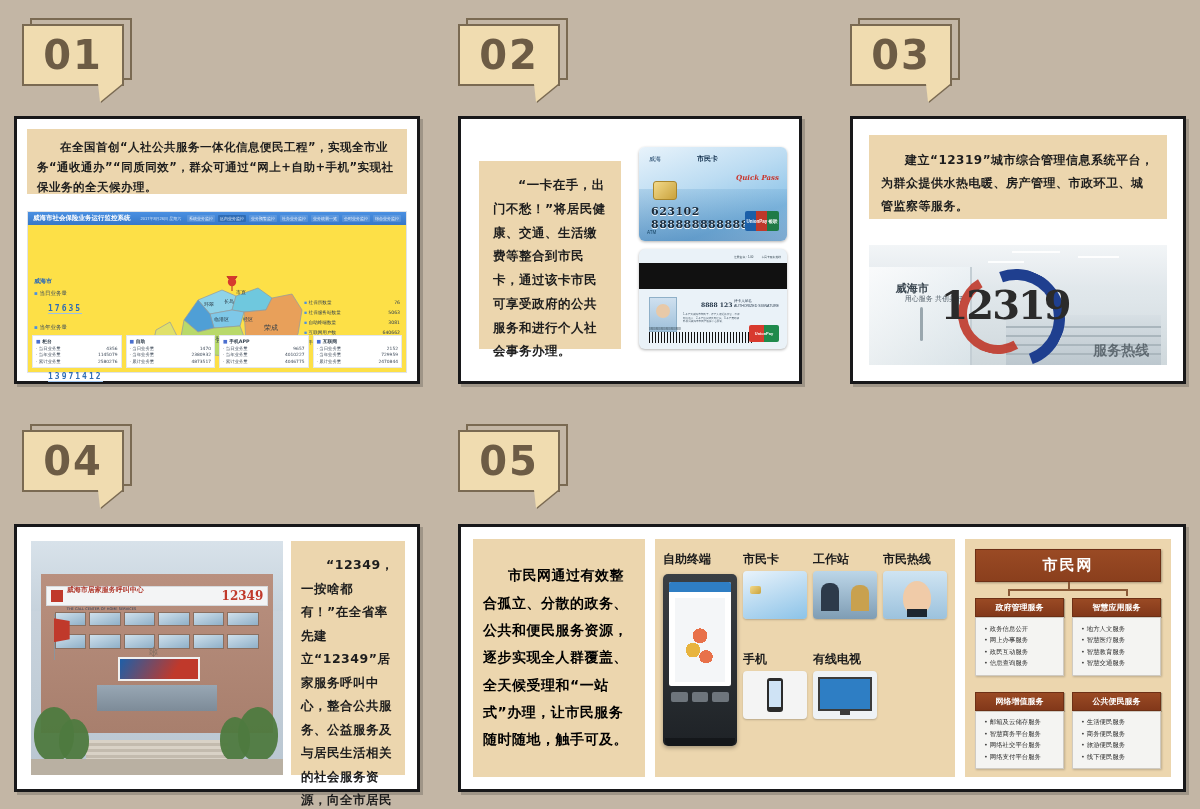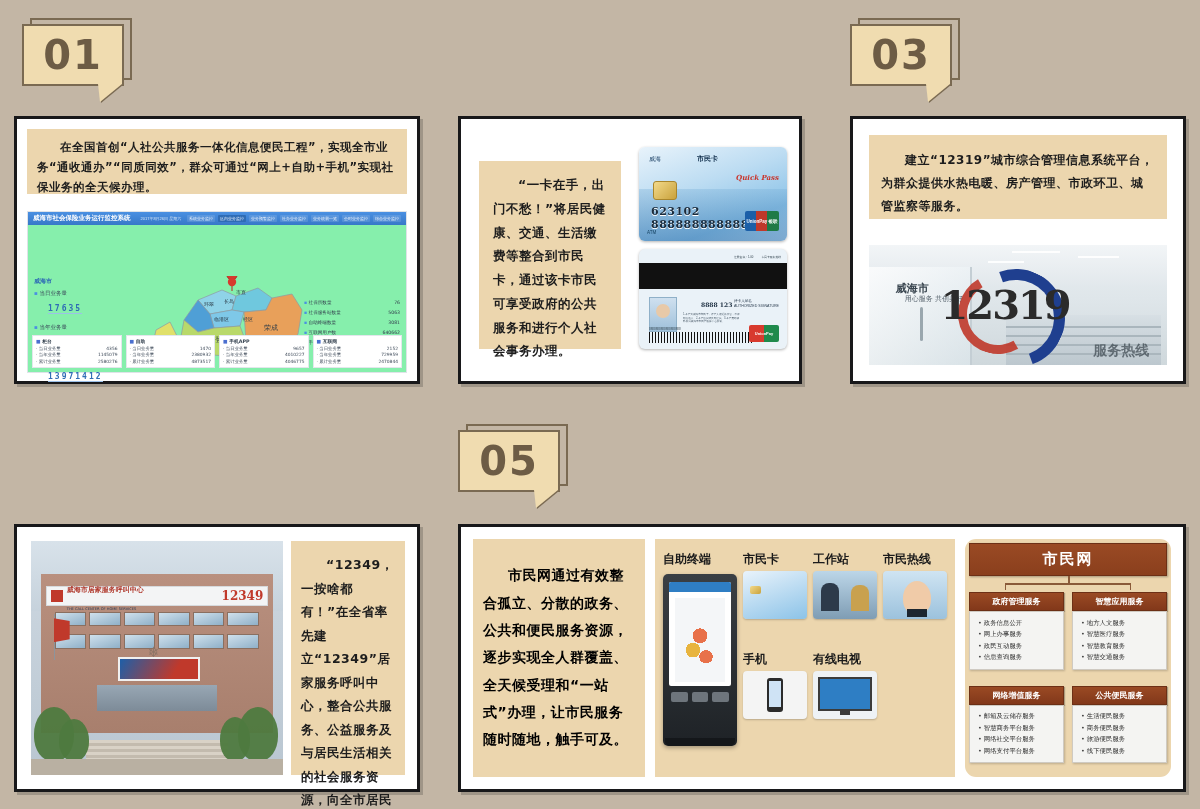--- a/index.html
+++ b/index.html
@@ -43,21 +43,21 @@
   .pad{position:absolute;left:0;top:0;right:0;bottom:0;padding:10px;box-sizing:border-box;}
 
   
   .tan{background:#ecd6ae;color:#1d1d1d;}
   .body-cn{
     font-family:"DejaVu Sans",sans-serif;
     font-weight:bold;line-height:1.75;letter-spacing:.5px;
   }
 
   
-  .dash{position:absolute;left:10px;top:92px;right:10px;bottom:8px;background:#86efac;border:1px solid #dfe3e8;}
+  .dash{position:absolute;left:10px;top:92px;right:10px;bottom:8px;background:#fde047;border:1px solid #dfe3e8;}
   .dash-bar{height:13px;background:linear-gradient(#4a90e2,#3778c8);display:flex;align-items:center;padding:0 5px;}
   .dash-title{font-size:6.5px;color:#fff;font-weight:bold;font-family:"DejaVu Sans",sans-serif;white-space:nowrap;}
   .dash-meta{font-size:4px;color:#d8e7f8;margin-left:10px;white-space:nowrap;}
   .dash-navs{margin-left:auto;display:flex;gap:3px;}
   .dash-navs span{font-size:4px;color:#eaf2fc;background:rgba(255,255,255,.12);padding:1px 2px;border-radius:1px;white-space:nowrap;}
   .dash-navs span.on{background:#2f6cb5;}
   .dash-main{position:relative;height:97px;margin-top:47px;}
   .city-tag{position:absolute;left:6px;top:5px;font-size:6px;color:#2f6cb5;font-weight:bold;font-family:"DejaVu Sans",sans-serif;}
   .kpis{position:absolute;left:6px;top:18px;width:105px;}
   .kpi{margin-bottom:9px;}
@@ -142,21 +142,21 @@
   .tree{position:absolute;bottom:6%;width:40px;height:54px;border-radius:50% 50% 45% 45%;background:#4e7a3f;opacity:.95;}
   .flag{position:absolute;left:9%;top:33%;width:16px;height:24px;background:#c0392b;clip-path:polygon(0 0,100% 12%,100% 88%,0 100%);}
   .flagpole{position:absolute;left:9%;top:31%;width:1.5px;height:46px;background:#8d949b;}
   .lotus{position:absolute;left:46%;top:44%;font-size:14px;color:#8c7466;}
 
   
   .c5grid{position:absolute;left:12px;top:12px;right:12px;bottom:12px;display:flex;gap:10px;}
   .c5col{background:#ecd6ae;position:relative;}
   .c5text{width:172px;display:flex;align-items:center;justify-content:center;padding:10px;box-sizing:border-box;}
   .c5icons{width:300px;padding:12px 8px;box-sizing:border-box;}
-  .c5diagram{flex:1;padding:4px;box-sizing:border-box;border-radius:11px;}
+  .c5diagram{flex:1;padding:10px;box-sizing:border-box;}
   .icon-grid{display:grid;grid-template-columns:repeat(3,1fr) 74px;gap:4px 6px;align-items:start;}
   .ic{display:flex;flex-direction:column;}
   .ic .cap{font-size:12px;font-weight:bold;color:#1b1b1b;margin-bottom:3px;font-family:"DejaVu Sans",sans-serif;white-space:nowrap;}
   .ic .thumb{width:64px;height:48px;border-radius:4px;overflow:hidden;box-shadow:0 1px 2px rgba(0,0,0,.22);position:relative;}
   .th-card{background:linear-gradient(160deg,#e9f3fb,#8cc3e8);}
   .th-card:after{content:"";position:absolute;left:7px;top:15px;width:11px;height:8px;border-radius:2px;background:linear-gradient(135deg,#f2d98a,#c9a23c);}
   .th-desk{background:linear-gradient(180deg,#bcd6e8,#7f9db4);}
   .th-desk:before{content:"";position:absolute;left:8px;top:12px;width:18px;height:28px;border-radius:8px 8px 0 0;background:#2d3a4a;}
   .th-desk:after{content:"";position:absolute;right:8px;top:14px;width:18px;height:26px;border-radius:8px 8px 0 0;background:#c9a14e;}
   .th-hot{background:linear-gradient(180deg,#cfe4f2,#9cc2dd);}
@@ -211,29 +211,43 @@
 <div class="stage">
 
   <div class="tab" style="left:22px;top:18px;">
     <div class="shadow"></div>
     <div class="bubble">
       <span class="num">01</span>
     </div>
     <div class="tail"></div>
   </div>
 
+  <div class="tab" style="left:458px;top:18px;">
+    <div class="shadow"></div>
+    <div class="bubble">
+      <span class="num">02</span>
+    </div>
+    <div class="tail"></div>
+  </div>
 
   <div class="tab" style="left:850px;top:18px;">
     <div class="shadow"></div>
     <div class="bubble">
       <span class="num">03</span>
     </div>
     <div class="tail"></div>
   </div>
 
+  <div class="tab" style="left:22px;top:424px;">
+    <div class="shadow"></div>
+    <div class="bubble">
+      <span class="num">04</span>
+    </div>
+    <div class="tail"></div>
+  </div>
 
   <div class="tab" style="left:458px;top:424px;">
     <div class="shadow"></div>
     <div class="bubble">
       <span class="num">05</span>
     </div>
     <div class="tail"></div>
   </div>
 
   <div class="card" style="left:14px;top:116px;width:406px;height:268px;">

